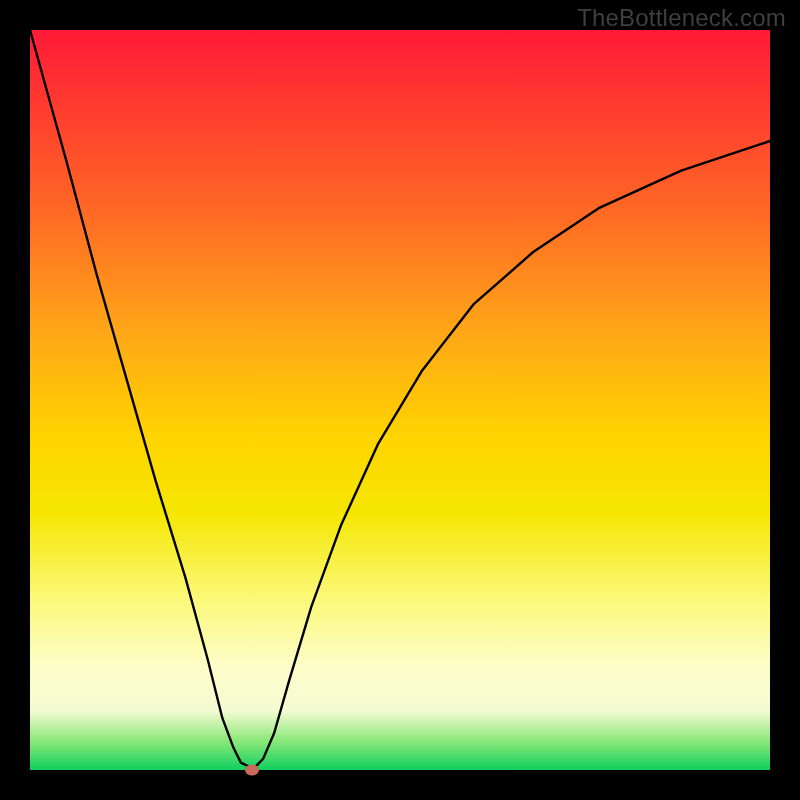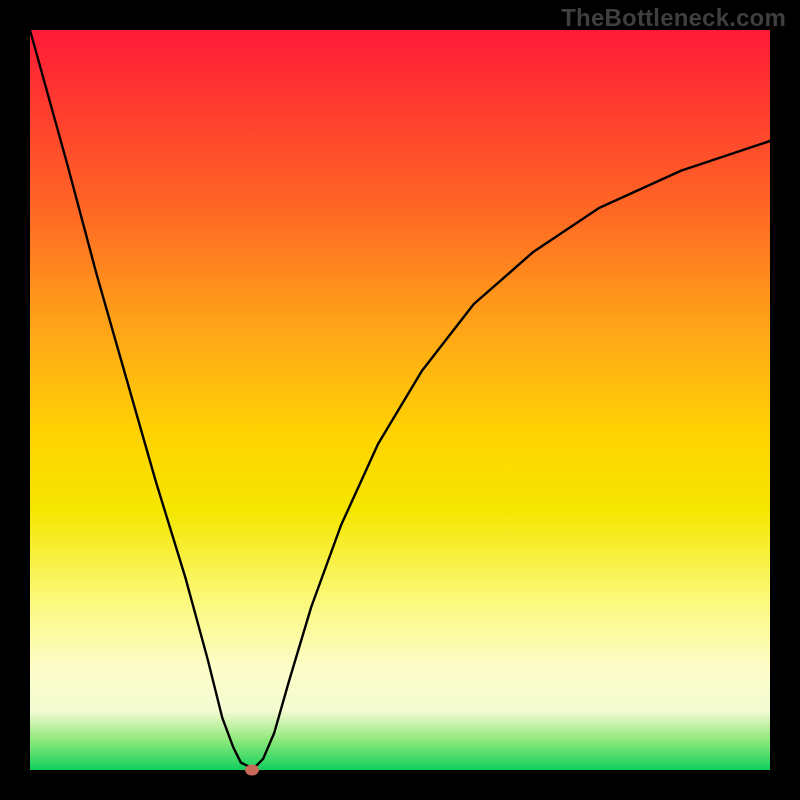--- a/index.html
+++ b/index.html
@@ -16,21 +16,21 @@
     width: 800px;
     height: 800px;
     background: #000;
   }
   .watermark {
     position: absolute;
     top: 4px;
     right: 14px;
     color: #3f3f3f;
     font-size: 24px;
-    font-weight: 700;
+    font-weight: 400;
     letter-spacing: 0.2px;
     user-select: none;
   }
   .plot-area {
     position: absolute;
     left: 30px;
     top: 30px;
     width: 740px;
     height: 740px;
     background: linear-gradient(

